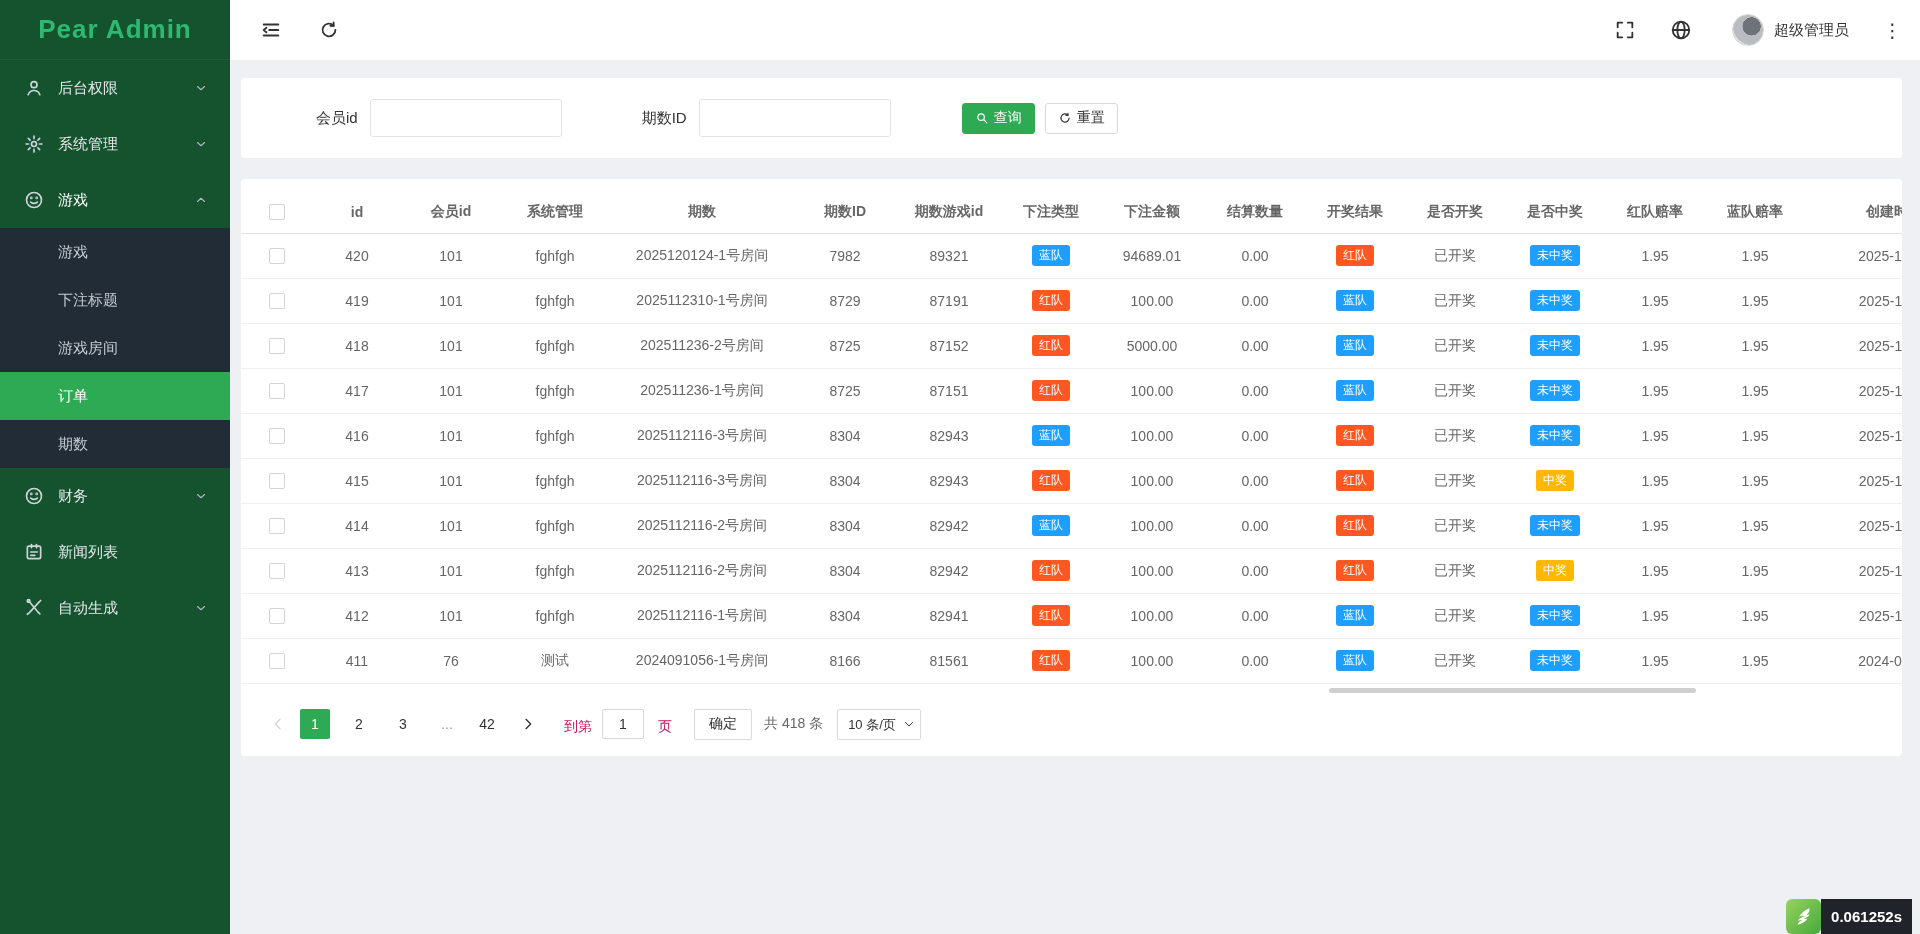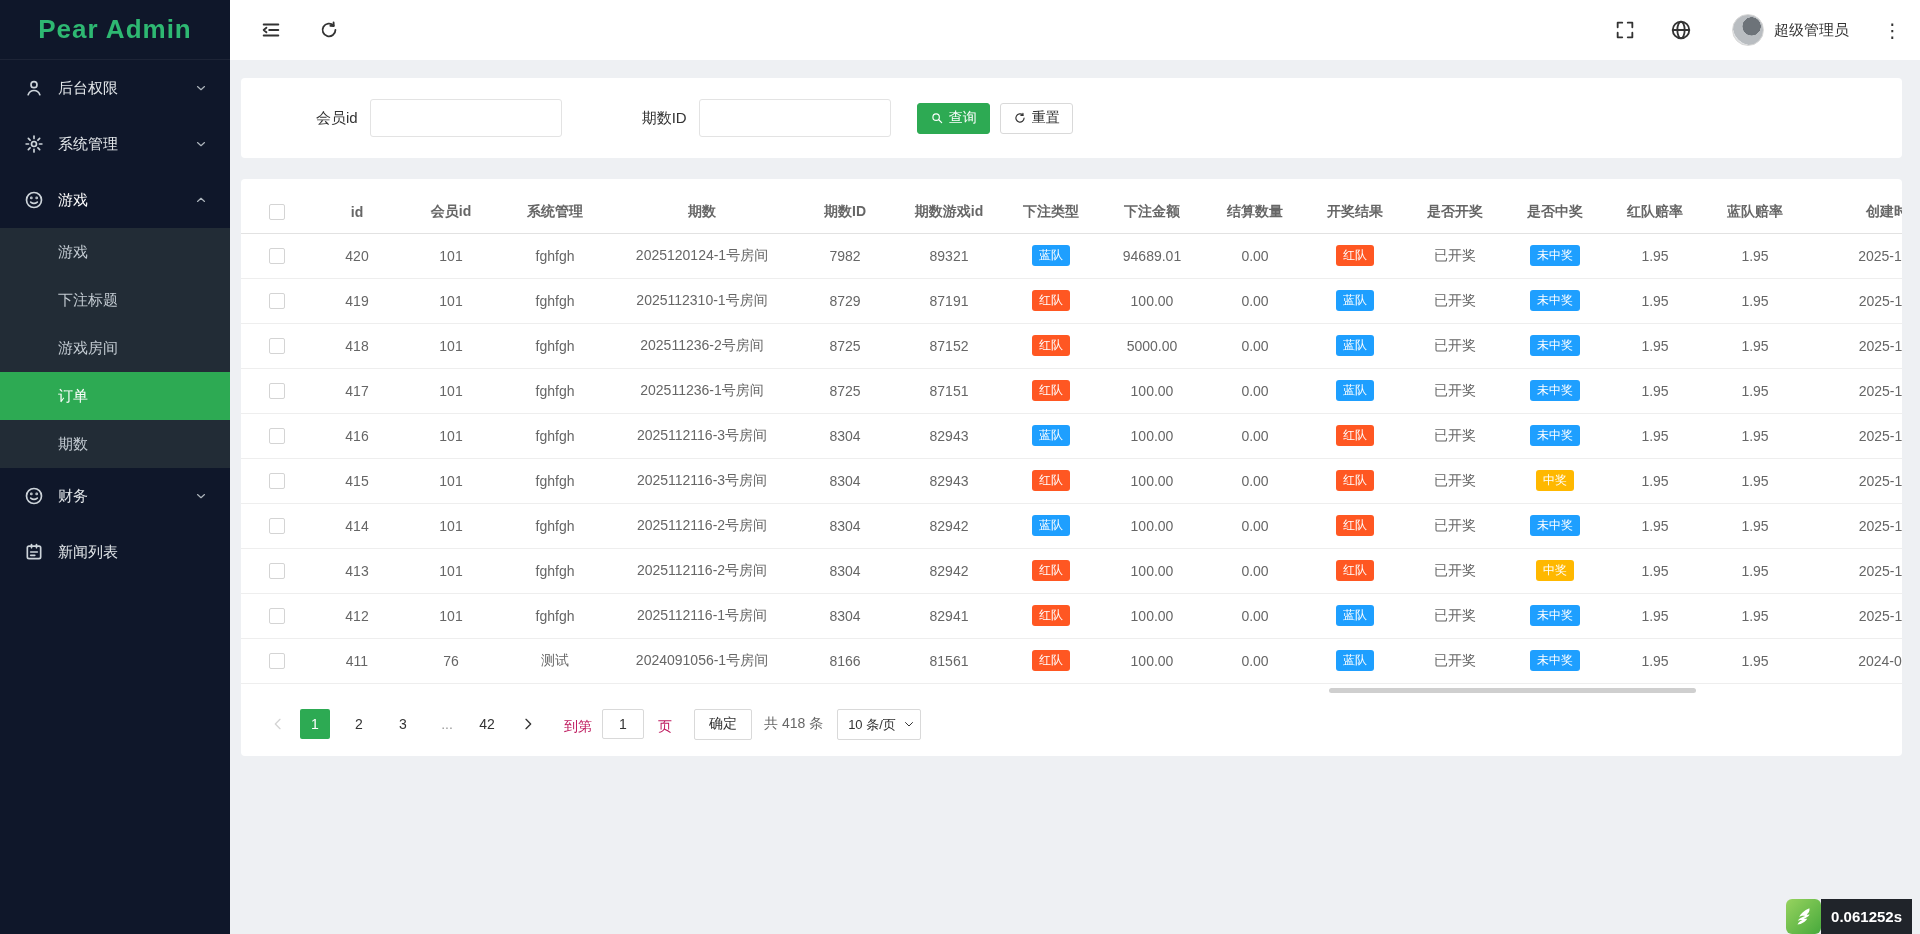--- a/index.html
+++ b/index.html
@@ -1,20 +1,20 @@
 <!DOCTYPE html>
 <html><head>
 <meta charset="utf-8">
 <style>
   * { box-sizing: border-box; margin: 0; padding: 0; }
   html,body { width:1920px; height:934px; overflow:hidden;
     font-family:"Liberation Sans","DejaVu Sans",sans-serif; background:#eef0f3; }
 
   
-  .sidebar { position:fixed; left:0; top:0; width:230px; height:934px; background:#0f172a; z-index:20; }
+  .sidebar { position:fixed; left:0; top:0; width:230px; height:934px; background:#14532d; z-index:20; }
   .logo { height:60px; display:flex; align-items:center; justify-content:center;
     font-size:26px; font-weight:bold; color:#2eb872; letter-spacing:1px;
     border-bottom:1px solid rgba(255,255,255,.06); }
   .menu-item { height:56px; display:flex; align-items:center; padding:0 22px 0 24px;
     color:#e3e7ea; font-size:15px; cursor:pointer; }
   .menu-item .mi-icon { width:20px; height:20px; margin-right:14px; color:#cdd4da; flex:0 0 20px; }
   .menu-item .mi-label { flex:1; }
   .menu-item .chev { width:14px; height:14px; color:#aeb6bd; }
   .submenu { background:#222c36; }
   .submenu-item { height:48px; display:flex; align-items:center; padding-left:58px;
@@ -38,21 +38,21 @@
   .content { padding:18px 18px 0 11px; }
   .card { background:#fff; border-radius:4px; }
   .search-card { height:80px; display:flex; align-items:center; padding-left:75px; margin-bottom:21px; }
   .field { display:flex; align-items:center; }
   .field label { font-size:15px; color:#333; margin-right:12px; }
   .field input { width:192px; height:38px; border:1px solid #e3e3e3; border-radius:3px;
     padding:0 10px; font-size:14px; color:#333; outline:none; }
   .gap { width:80px; }
   .btns { margin-left:26px; display:flex; align-items:center; }
   .btn { height:31px; display:inline-flex; align-items:center; padding:0 12px; border-radius:3px;
-    font-size:14px; cursor:pointer; }
+    font-size:14px; cursor:pointer;margin-left:45px; }
   .btn svg { width:14px; height:14px; margin-right:5px; }
   .btn-primary { background:#2daa53; border:1px solid #2daa53; color:#fff; }
   .btn-plain { background:#fff; border:1px solid #d9d9d9; color:#333; margin-left:10px; }
 
   
   .table-card { padding:12px 0 16px 0; }
   .tbl-wrap { width:100%; overflow:hidden; }
   table { border-collapse:collapse; table-layout:fixed; width:1742px; }
   th,td { height:45px; text-align:center; font-size:14px; white-space:nowrap; overflow:hidden; }
   thead th { color:#666; font-weight:700; border-bottom:1px solid #e2e2e2; height:42px; }
@@ -162,20 +162,32 @@
       </div>
       <div class="menu-item">
         <span class="mi-icon"><svg class="stroke" viewBox="0 0 24 24">
             <rect x="4" y="5" width="16" height="15" rx="2"></rect>
             <line x1="9" y1="3" x2="9" y2="7"></line>
             <line x1="15" y1="3" x2="15" y2="7"></line>
             <line x1="8" y1="12" x2="16" y2="12"></line>
             <line x1="8" y1="16" x2="13" y2="16"></line>
           </svg></span>
         <span class="mi-label">新闻列表</span>
+      </div>
+      <div class="menu-item">
+        <span class="mi-icon"><svg class="stroke" viewBox="0 0 24 24">
+            <path d="M6 4l10 12 3 3"></path>
+            <circle cx="5.5" cy="3.5" r="1.6"></circle>
+            <path d="M18 5 6.5 17.5l-2.5 2"></path>
+            <path d="M18.5 4.5l1.5-1.5"></path>
+          </svg></span>
+        <span class="mi-label">自动生成</span>
+        <span class="chev"><svg class="stroke" viewBox="0 0 24 24">
+            <polyline points="6,9.5 12,15 18,9.5"></polyline>
+          </svg></span>
       </div>
     </nav>
 </aside>
 
 <div class="main">
 
   <header class="topbar">
     <span class="tb-icon">
       <svg class="stroke" viewBox="0 0 24 24">
           <line x1="4" y1="6" x2="20" y2="6"></line>

